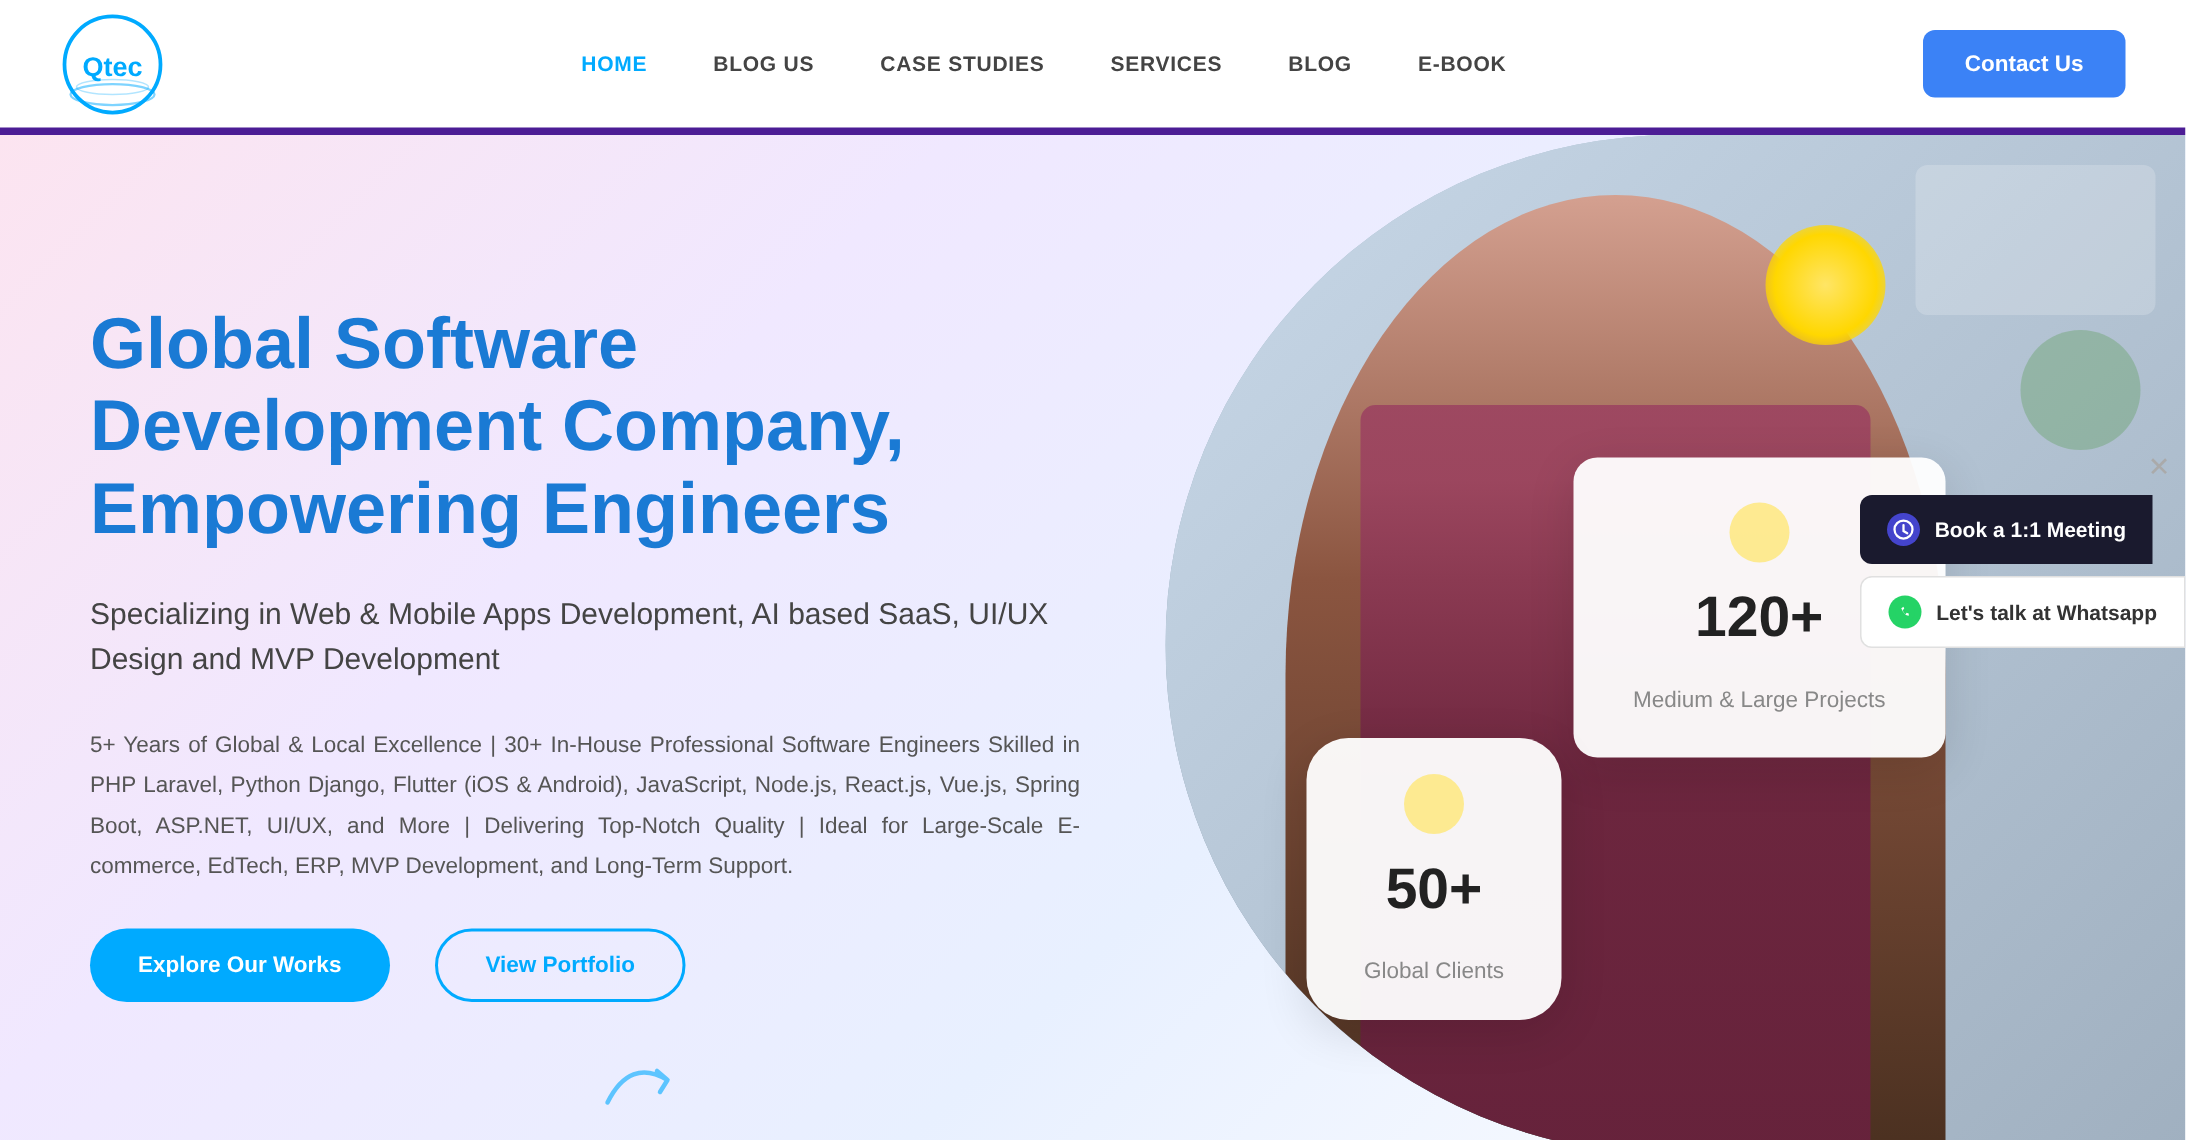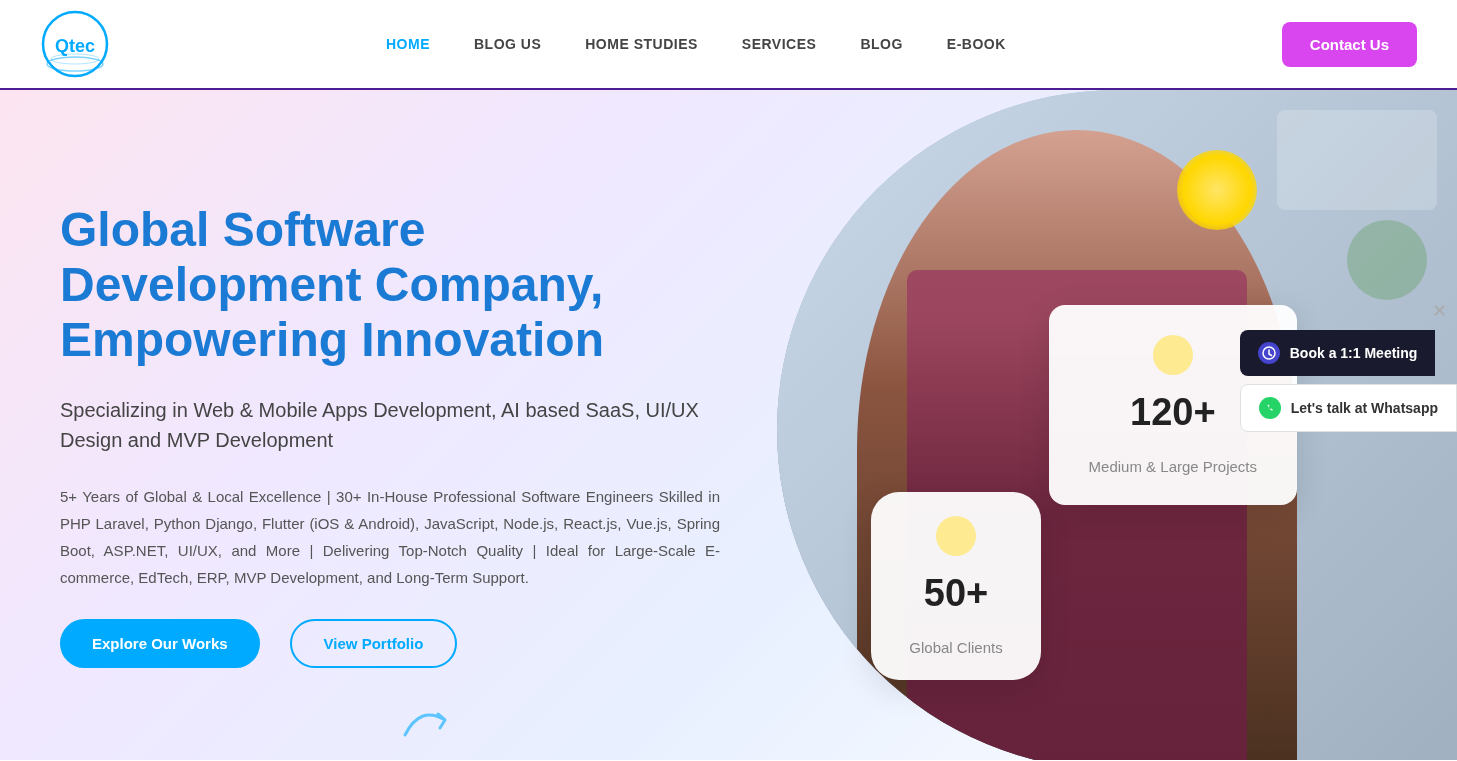--- a/index.html
+++ b/index.html
@@ -5,21 +5,21 @@
     * { margin: 0; padding: 0; box-sizing: border-box; }
     body { font-family: 'Segoe UI', Arial, sans-serif; overflow-x: hidden; background: #fff; }
 
     
     nav {
       display: flex;
       align-items: center;
       justify-content: space-between;
       padding: 0 40px;
       height: 90px;
-      border-bottom: 2px solid #4c1d95;
+      border-bottom: 5px solid #4c1d95;
       background: #fff;
       position: relative;
       z-index: 10;
     }
     .logo-wrap {
       display: flex;
       align-items: center;
       gap: 8px;
     }
     .logo-icon {
@@ -36,21 +36,21 @@
       text-decoration: none;
       font-size: 14px;
       font-weight: 600;
       letter-spacing: 0.5px;
       color: #444;
     }
     .nav-links a.active {
       color: #00aaff;
     }
     .contact-btn {
-      background: #d946ef;
+      background: #3b82f6;
       color: #fff;
       border: none;
       border-radius: 8px;
       padding: 14px 28px;
       font-size: 15px;
       font-weight: 700;
       cursor: pointer;
     }
 
     
@@ -268,32 +268,32 @@
       <circle cx="35" cy="35" r="32" fill="none" stroke="#00aaff" stroke-width="2.5"></circle>
       <text x="50%" y="54%" dominant-baseline="middle" text-anchor="middle" fill="#00aaff" font-size="18" font-weight="800" font-family="Arial">Qtec</text>
       <ellipse cx="35" cy="55" rx="28" ry="7" fill="none" stroke="#00aaff" stroke-width="1.5" opacity="0.5"></ellipse>
       <ellipse cx="35" cy="50" rx="24" ry="5" fill="none" stroke="#00aaff" stroke-width="1" opacity="0.3"></ellipse>
     </svg>
   </div>
 
   <ul class="nav-links">
     <li><a href="#" class="active">HOME</a></li>
     <li><a href="#">BLOG US</a></li>
-    <li><a href="#">HOME STUDIES</a></li>
+    <li><a href="#">CASE STUDIES</a></li>
     <li><a href="#">SERVICES</a></li>
     <li><a href="#">BLOG</a></li>
     <li><a href="#">E-BOOK</a></li>
   </ul>
 
   <button class="contact-btn">Contact Us</button>
 </nav>
 
 <section class="hero">
   <div class="hero-left">
-    <h1 class="hero-title">Global Software Development Company, Empowering Innovation</h1>
+    <h1 class="hero-title">Global Software Development Company, Empowering Engineers</h1>
     <p class="hero-subtitle">Specializing in Web &amp; Mobile Apps Development, AI based SaaS, UI/UX Design and MVP Development</p>
     <p class="hero-desc">5+ Years of Global &amp; Local Excellence | 30+ In-House Professional Software Engineers Skilled in PHP Laravel, Python Django, Flutter (iOS &amp; Android), JavaScript, Node.js, React.js, Vue.js, Spring Boot, ASP.NET, UI/UX, and More | Delivering Top-Notch Quality | Ideal for Large-Scale E-commerce, EdTech, ERP, MVP Development, and Long-Term Support.</p>
     <div class="hero-btns">
       <button class="btn-primary">Explore Our Works</button>
       <button class="btn-outline">View Portfolio</button>
     </div>
   </div>
 
   <div class="arrow-deco">
     <svg viewBox="0 0 60 40" fill="none" xmlns="http://www.w3.org/2000/svg">

